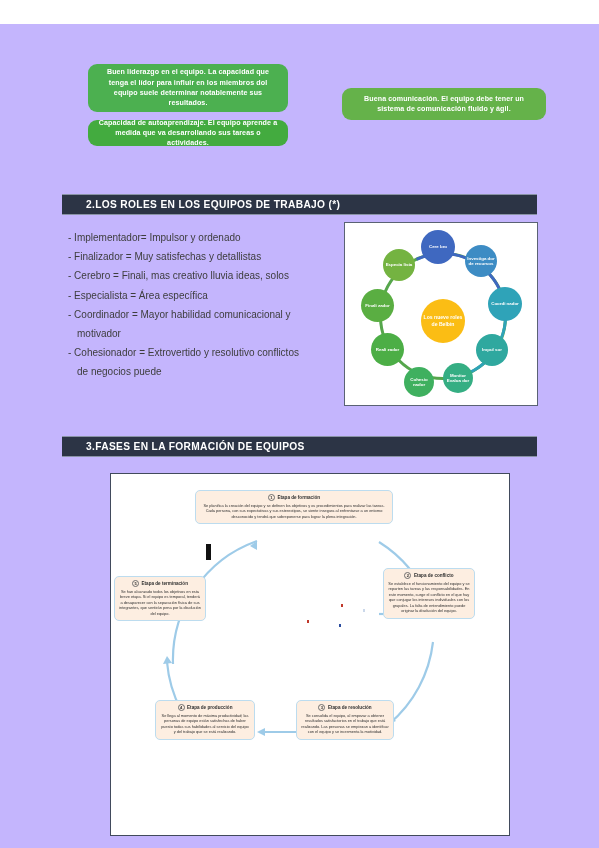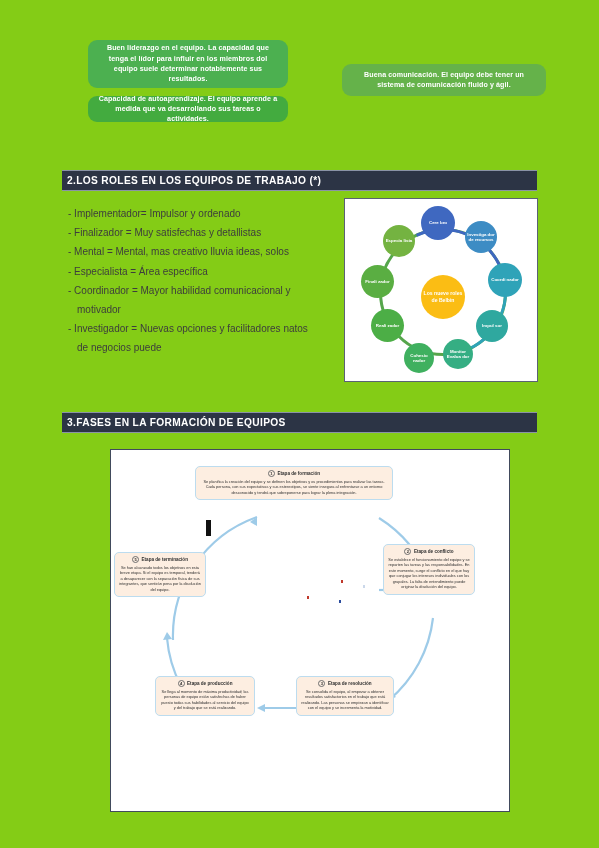--- a/index.html
+++ b/index.html
@@ -4,21 +4,21 @@
 <style>
   * { box-sizing: border-box; }
   html, body { margin: 0; padding: 0; }
   body {
     width: 599px; height: 848px;
     background: #ffffff;
     font-family: "Liberation Sans", sans-serif;
     position: relative;
     overflow: hidden;
   }
-  .page { position: absolute; inset: 0; background: #84cc16; }
+  .page { position: absolute; inset: 0; background: #c4b5fd; margin-top: 24px; }
 
   
   .callout {
     position: absolute;
     border-radius: 9px;
     color: #ffffff;
     text-align: center;
     display: flex; align-items: center; justify-content: center;
     padding: 6px 9px;
     font-size: 7.1px;
@@ -33,21 +33,21 @@
   
   .section-bar {
     position: absolute;
     left: 62px; width: 475px; height: 21px;
     background: #2c3445;
     color: #ffffff;
     font-size: 10.2px;
     font-weight: 600;
     letter-spacing: .35px;
     display: flex; align-items: center;
-    padding-left: 5px;
+    padding-left: 24px;
     border-top: 1px solid #8a93a6;
     border-bottom: 1px solid #8a93a6;
   }
   #bar-roles { top: 170px; }
   #bar-fases { top: 412px; }
 
   
   #roles-list {
     position: absolute; left: 68px; top: 204px; width: 262px;
     font-size: 10px; color: #3d3d3d; line-height: 1.92;
@@ -144,25 +144,25 @@
     <span>Buena comunicación. El equipo debe tener un sistema de comunicación fluido y ágil.</span>
   </div>
 
   <div class="section-bar" id="bar-roles">
     <span>2.LOS ROLES EN LOS EQUIPOS DE TRABAJO (*)</span>
   </div>
 
   <div id="roles-list">
     <div class="role-line">- Implementador= Impulsor y ordenado</div>
     <div class="role-line">- Finalizador = Muy satisfechas y detallistas</div>
-    <div class="role-line">- Mental = Mental, mas creativo lluvia ideas, solos</div>
+    <div class="role-line">- Cerebro = Finali, mas creativo lluvia ideas, solos</div>
     <div class="role-line">- Especialista = Área específica</div>
     <div class="role-line">- Coordinador  =  Mayor  habilidad  comunicacional  y</div>
     <div class="role-line cont">motivador</div>
-    <div class="role-line">- Investigador  =  Nuevas opciones y facilitadores natos</div>
+    <div class="role-line">- Cohesionador = Extrovertido y resolutivo conflictos</div>
     <div class="role-line cont">de negocios puede</div>
   </div>
 
   <div id="belbin-panel">
     <div id="belbin-inner">
       <div id="ring"></div>
       <div id="ring-right"></div>
 
       <div class="hub">
         <span>Los nueve roles de Belbin</span>

